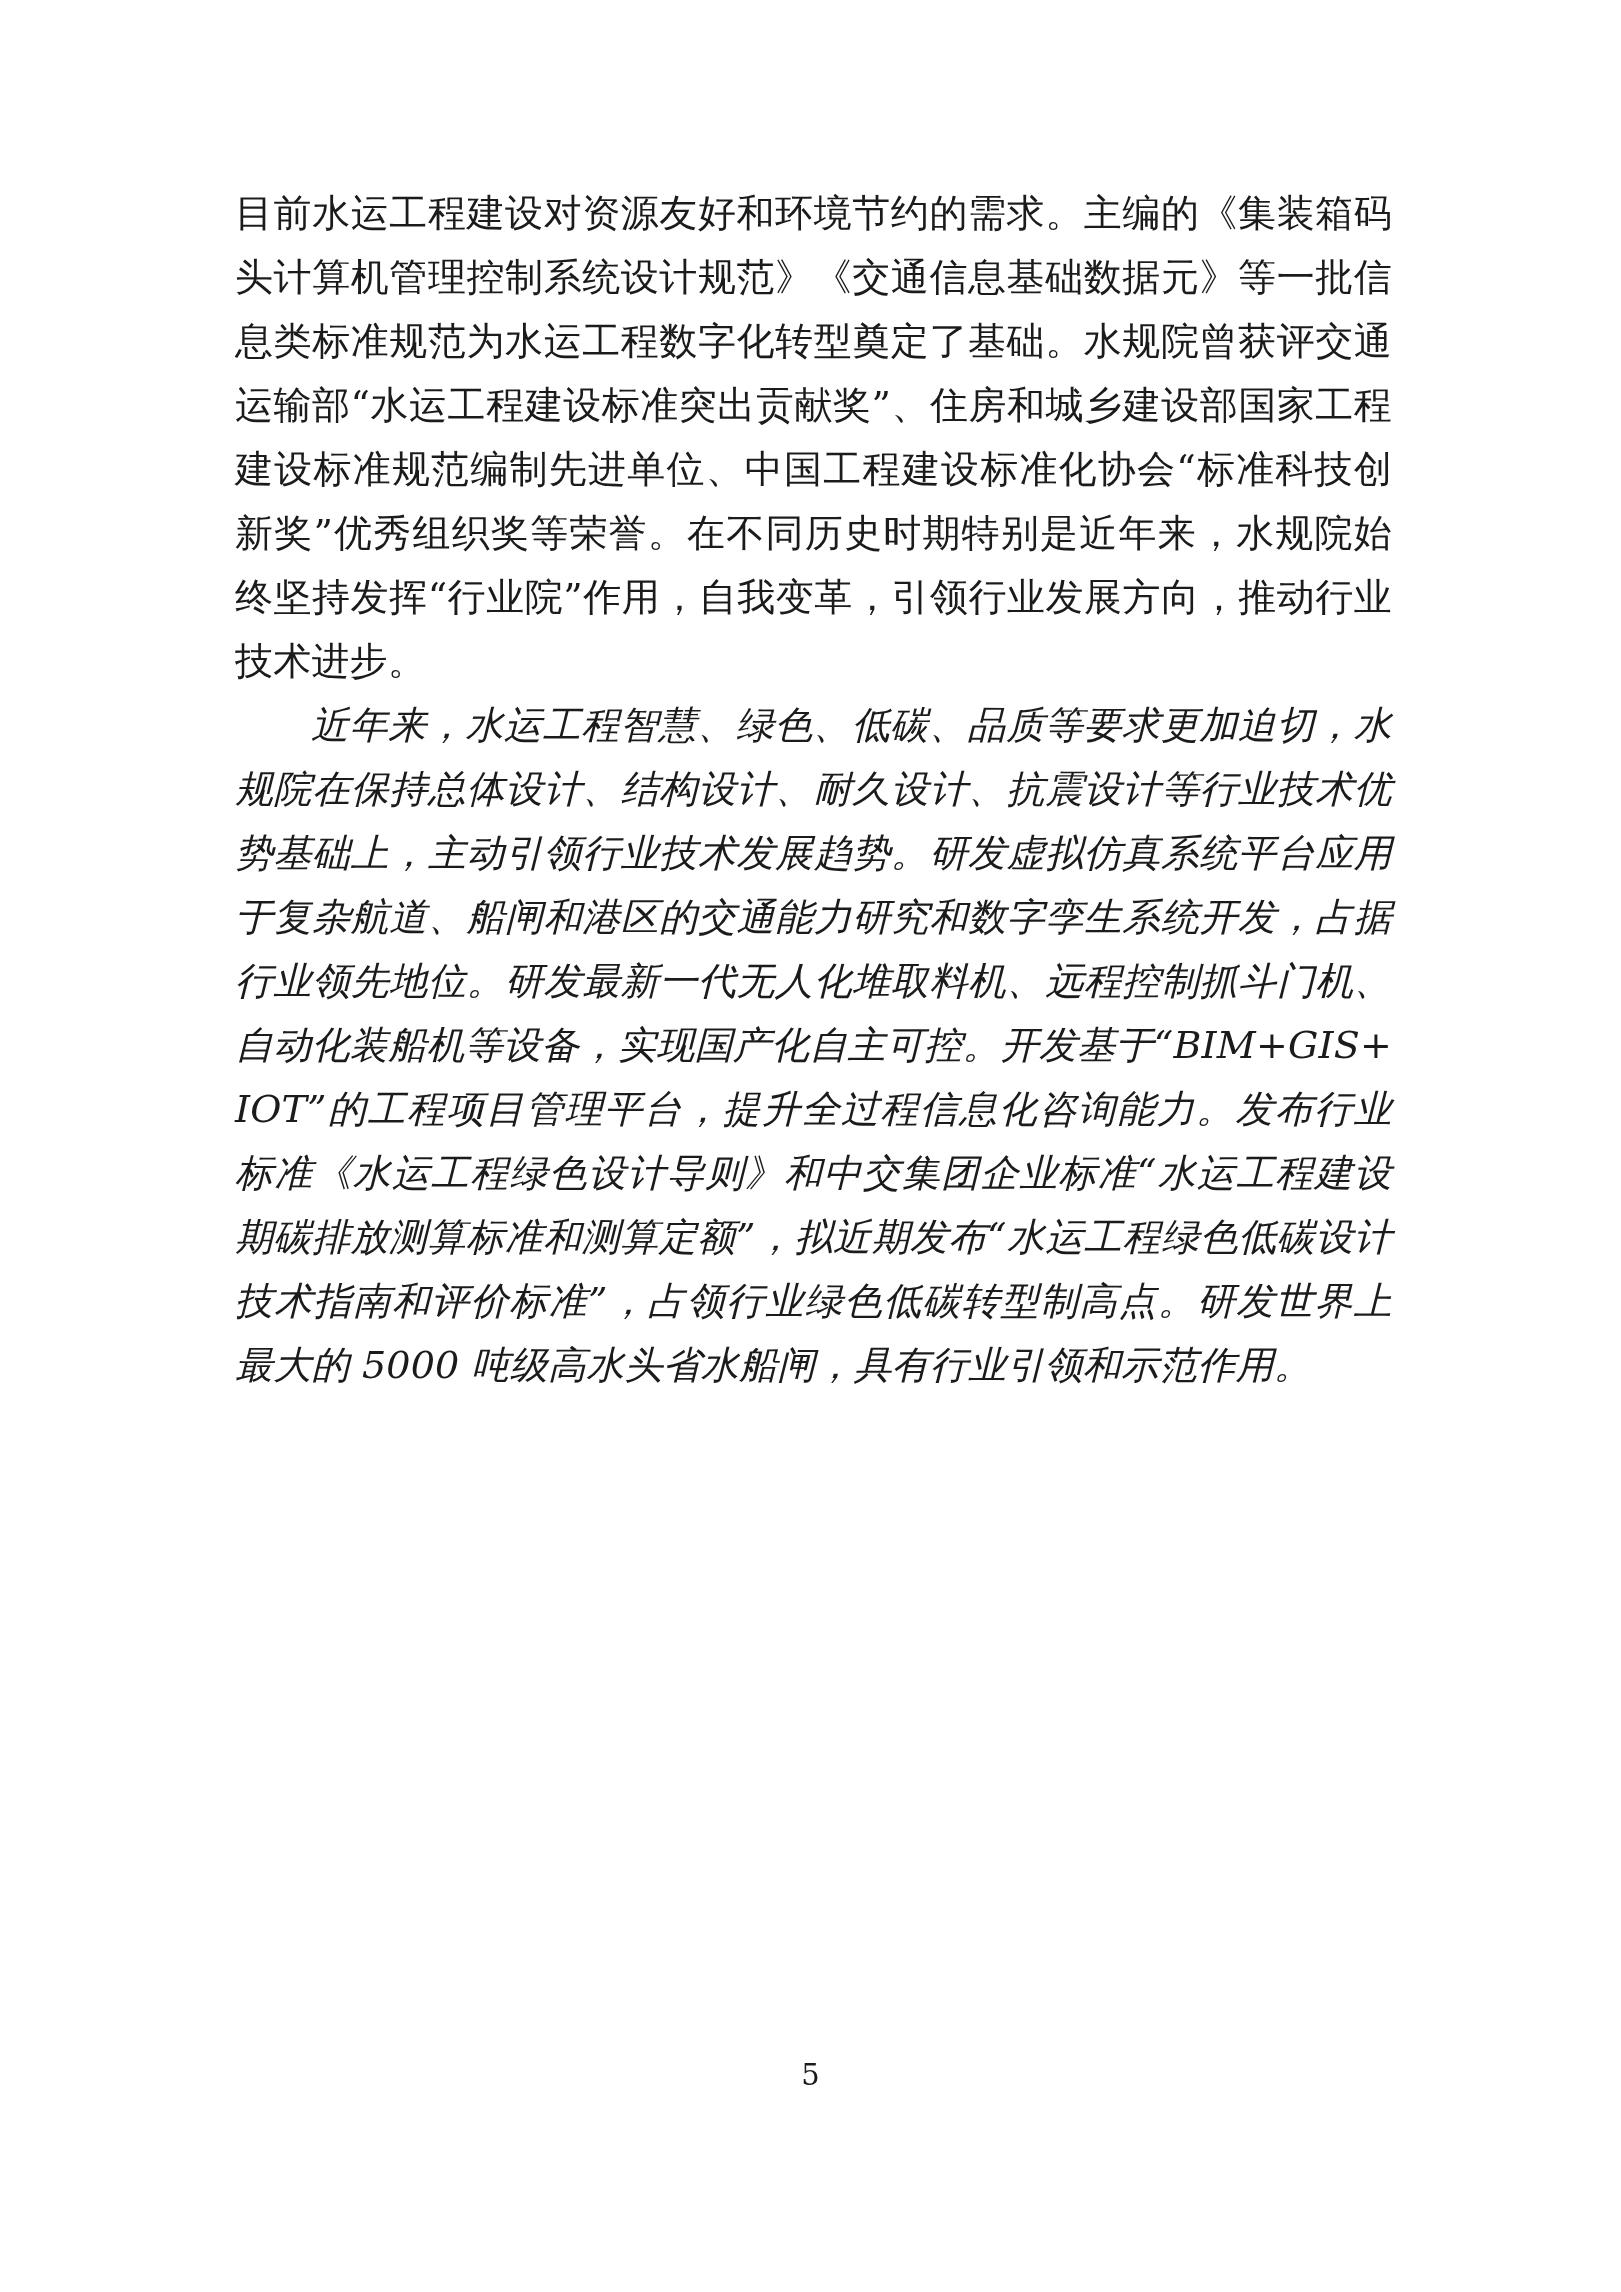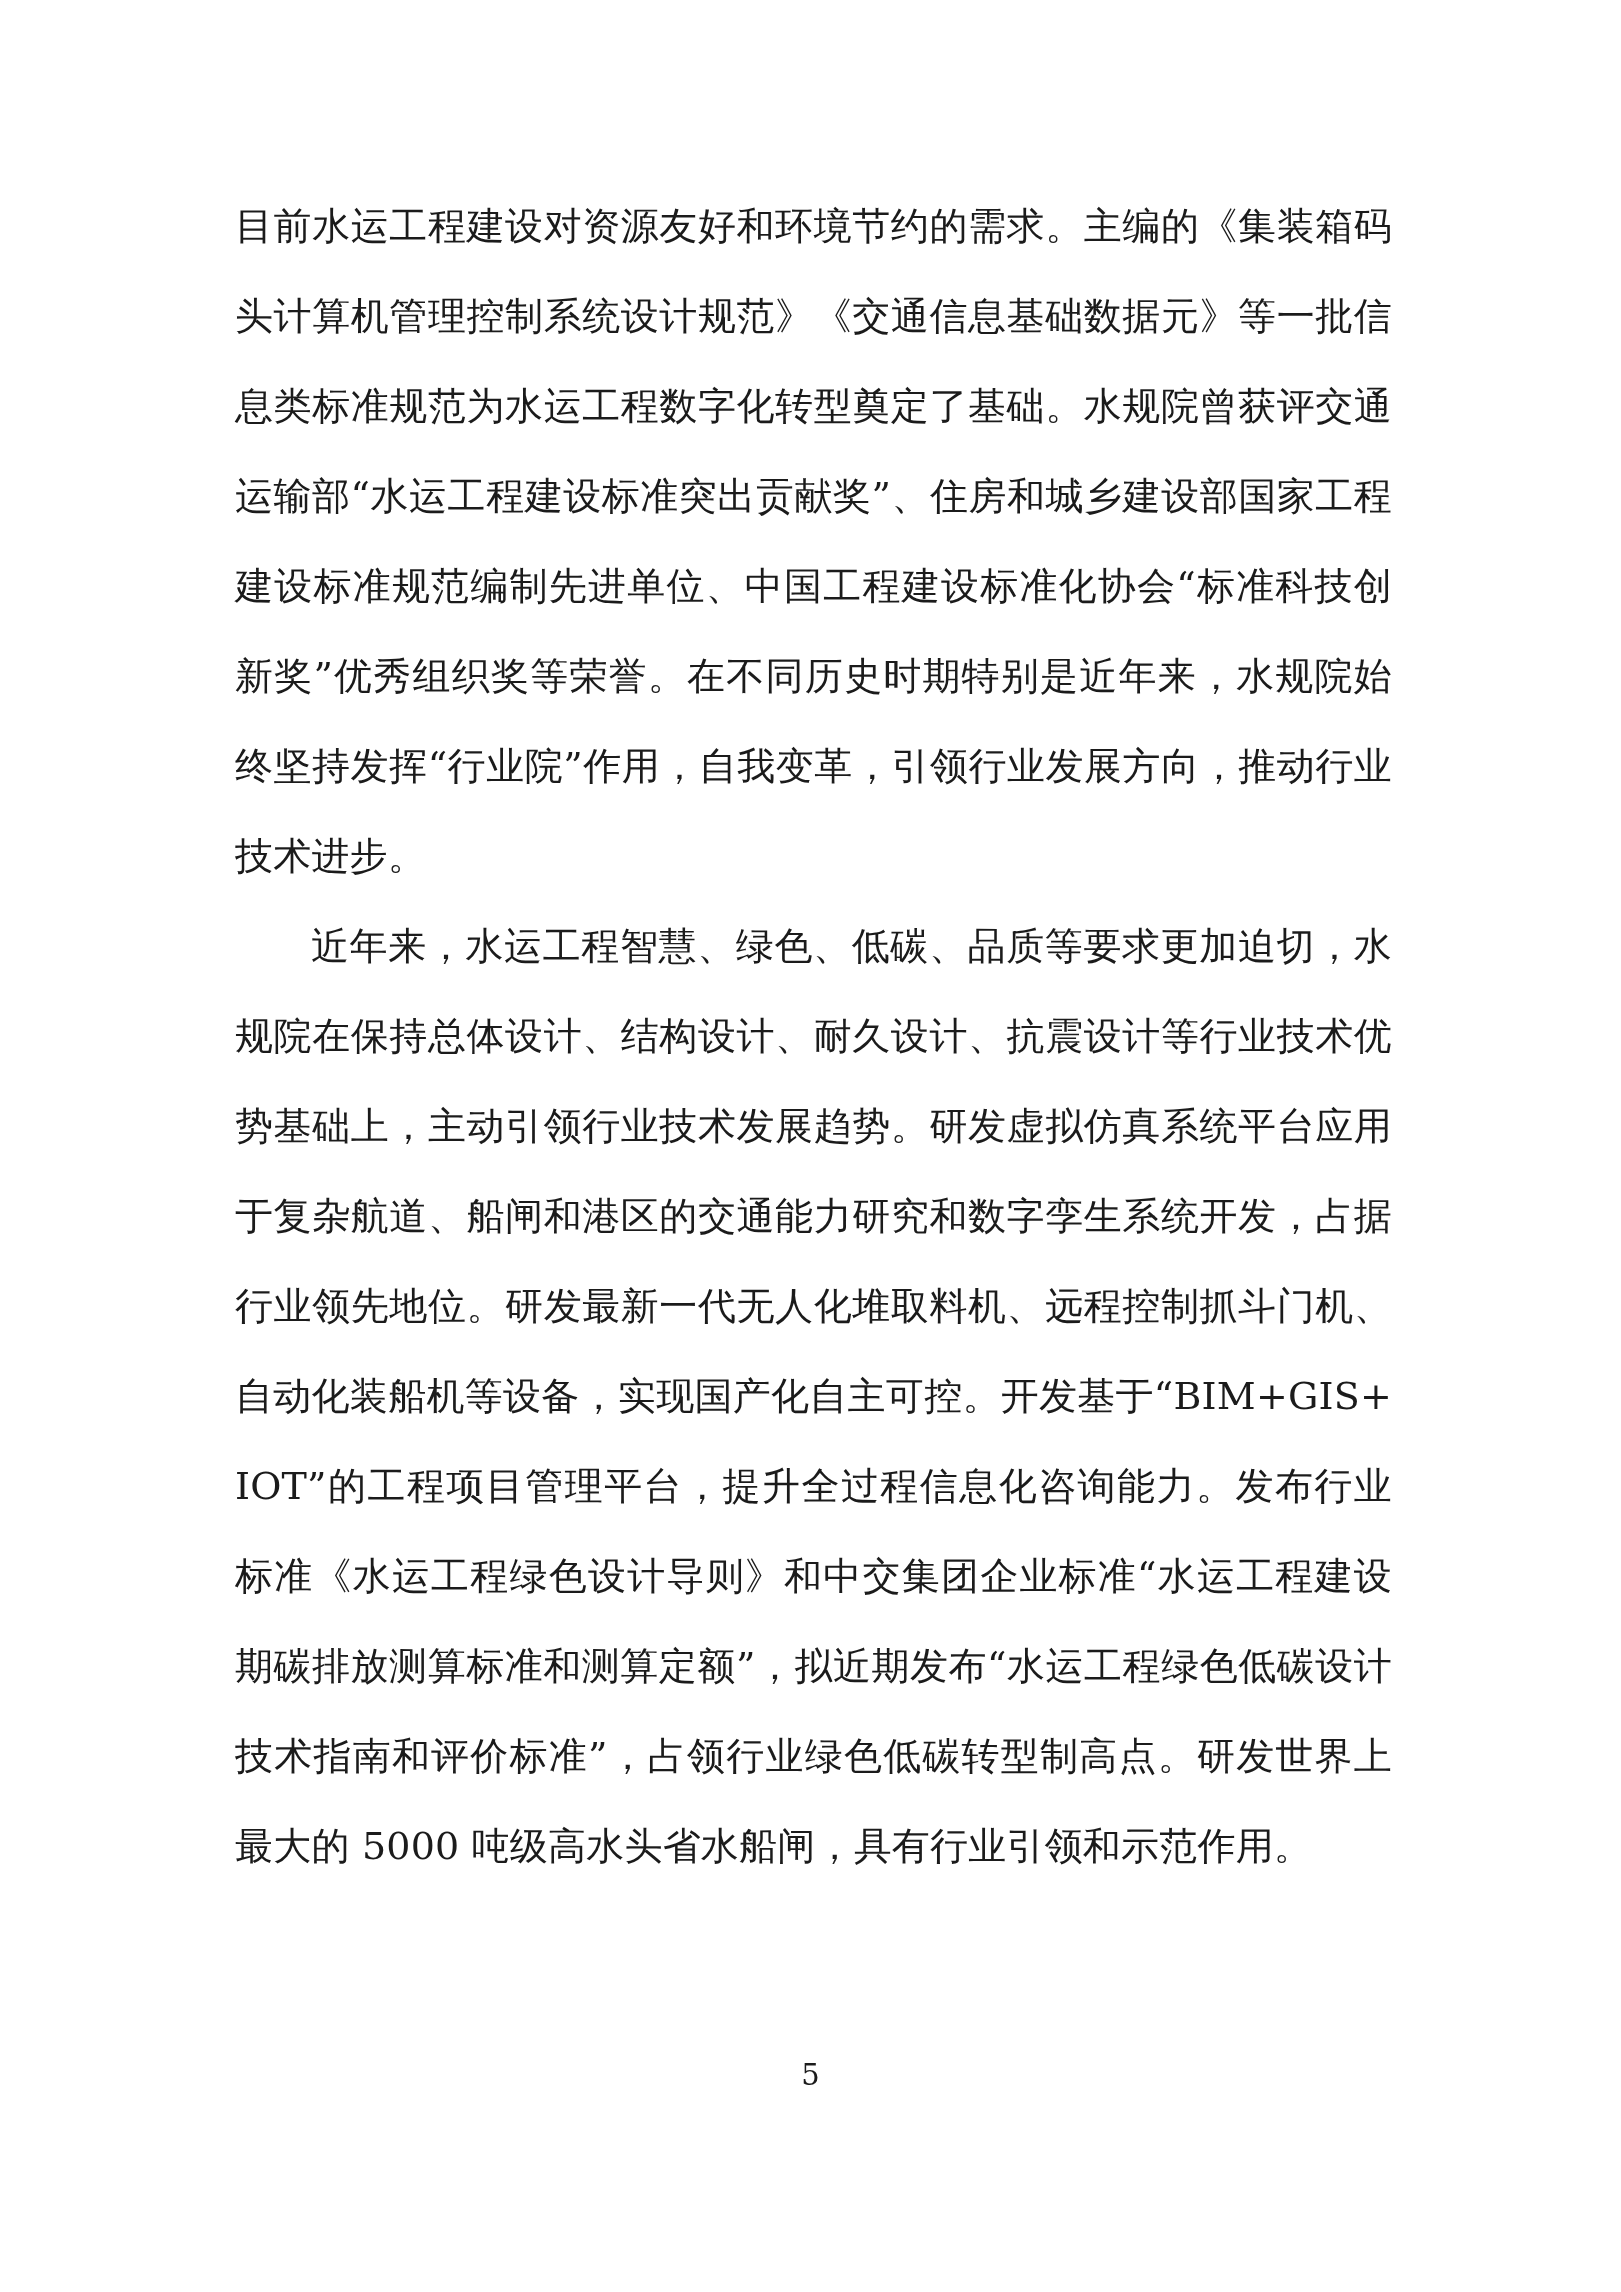--- a/index.html
+++ b/index.html
@@ -18,30 +18,31 @@
   }
   .body-area {
     position: absolute;
     left: 235px;
     top: 181px;
     width: 1157px;
   }
   .para {
     font-family: "DejaVu Serif", "Liberation Serif", serif;
     font-size: 38px;
-    line-height: 90px;
+    line-height: 64px;
     color: #1b1b1b;
     text-align: justify;
     text-justify: inter-ideograph;
     margin: 0;
     letter-spacing: 0.2px;
     word-break: break-all;
   }
   .para + .para {
     margin-top: 0px;
+    font-style: italic;
   }
   .indent {
     text-indent: 76px;
   }
   .page-number {
     position: absolute;
     left: 0;
     right: 0;
     top: 2058px;
     text-align: center;

